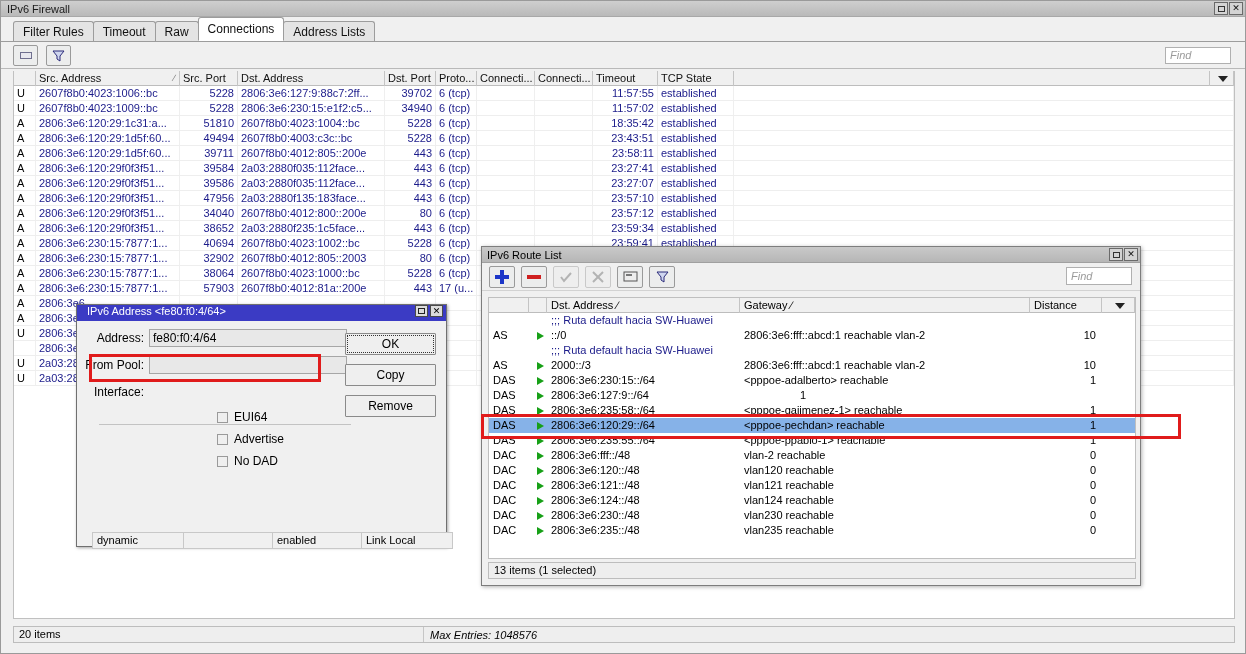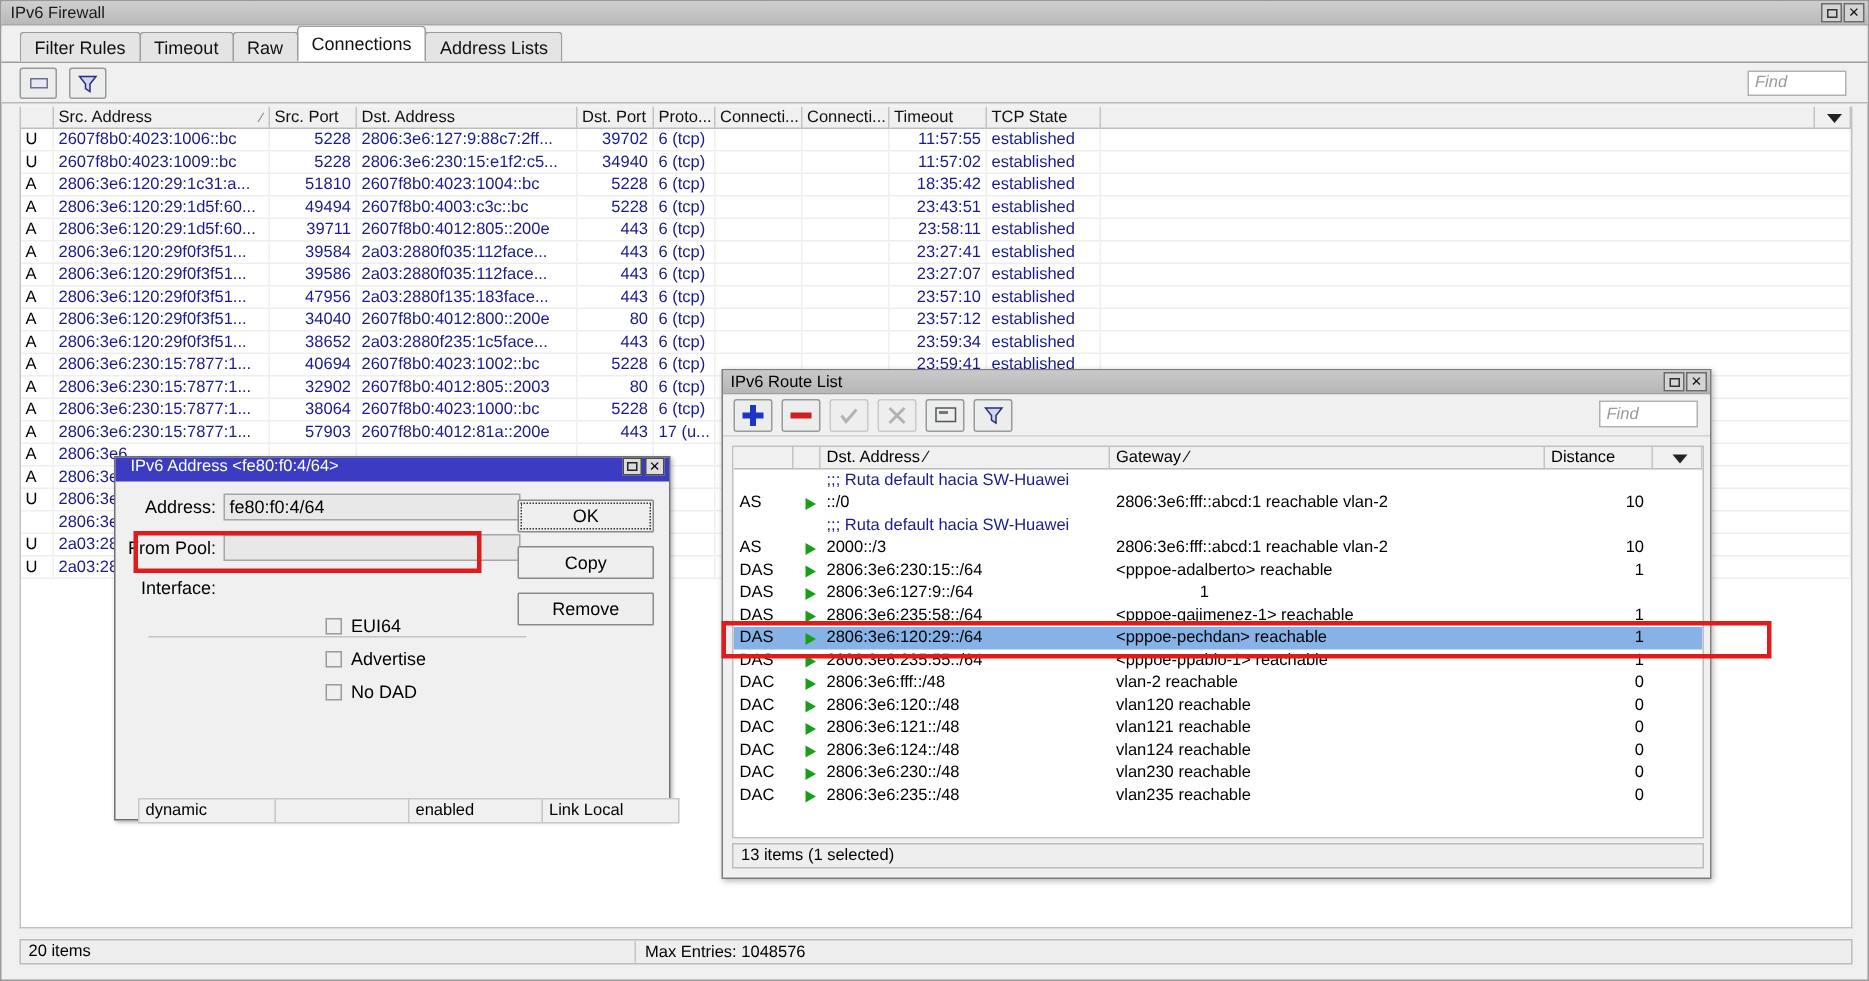--- a/index.html
+++ b/index.html
@@ -112,21 +112,21 @@
   .c-cm1{width:58px;} .c-cm2{width:58px;} .c-timeout{width:65px;}
   .c-tcp{width:76px;} .c-rest{flex:1;} .c-drop{width:24px;}
 
   
   .fw-status {
     position:absolute; left:12px; bottom:10px; width:1222px; height:17px;
     background:#eeeeee; border:1px solid #bdbdbd;
     display:flex; align-items:center; font-size:11px;
   }
   .fw-status .s1 { width:410px; padding-left:5px; border-right:1px solid #c6c6c6; height:15px; line-height:15px;}
-  .fw-status .s2 { padding-left:6px; }
+  .fw-status .s2 { padding-left:6px;font-style:italic; }
 
   
   .win-addr {
     position:absolute; left:76px; top:304px; width:371px; height:243px;
     background:#f0f0f0; border:1px solid #707070;
     box-shadow:1px 1px 3px rgba(0,0,0,.35);
   }
   .addr-titlebar {
     height:16px; background:#3b3bc4;
     display:flex; align-items:flex-start; padding-left:10px;

